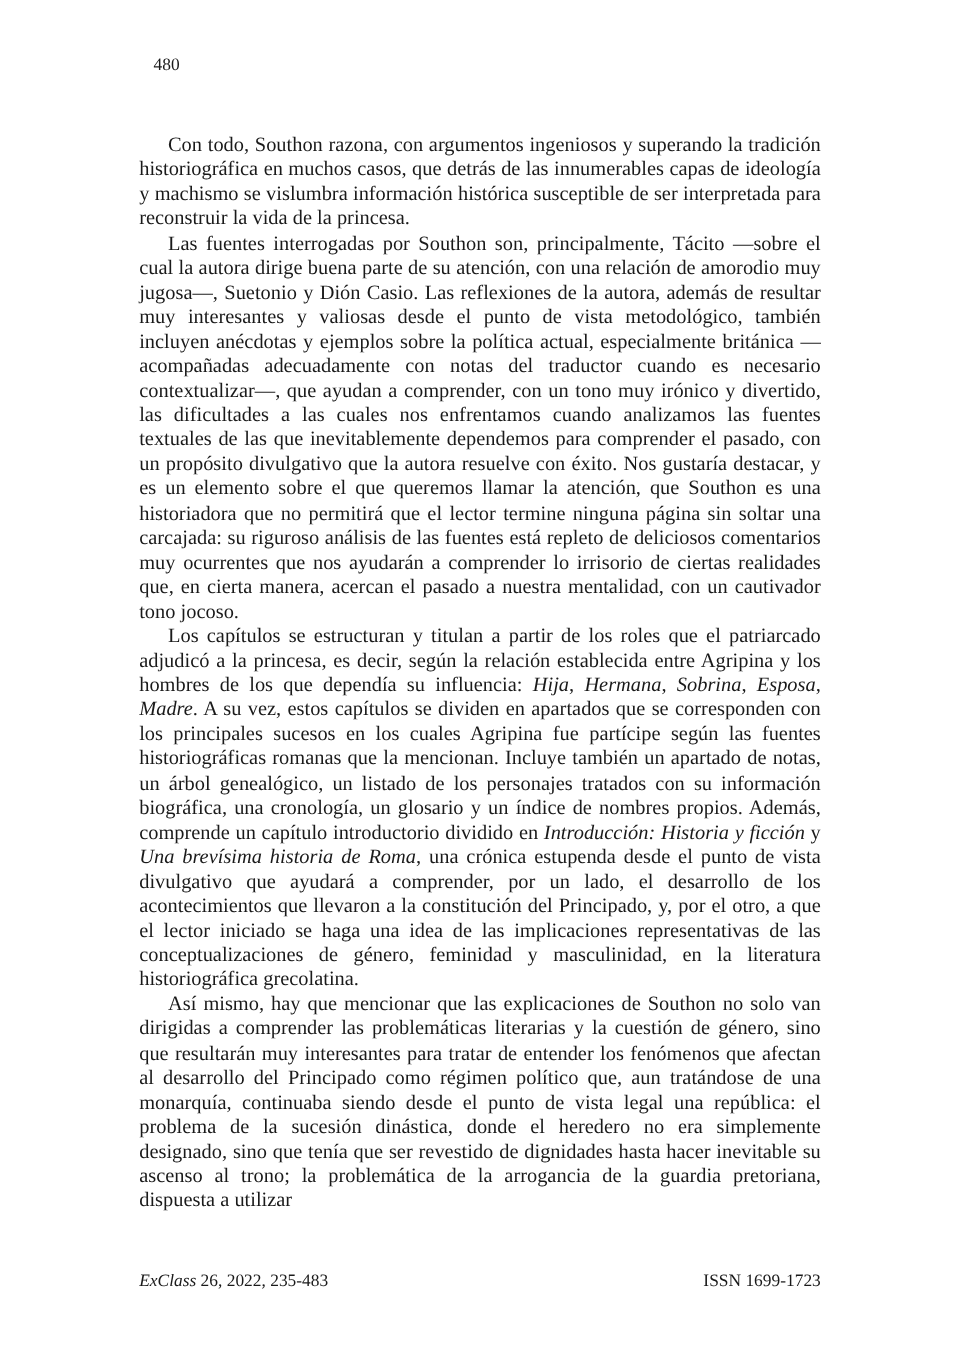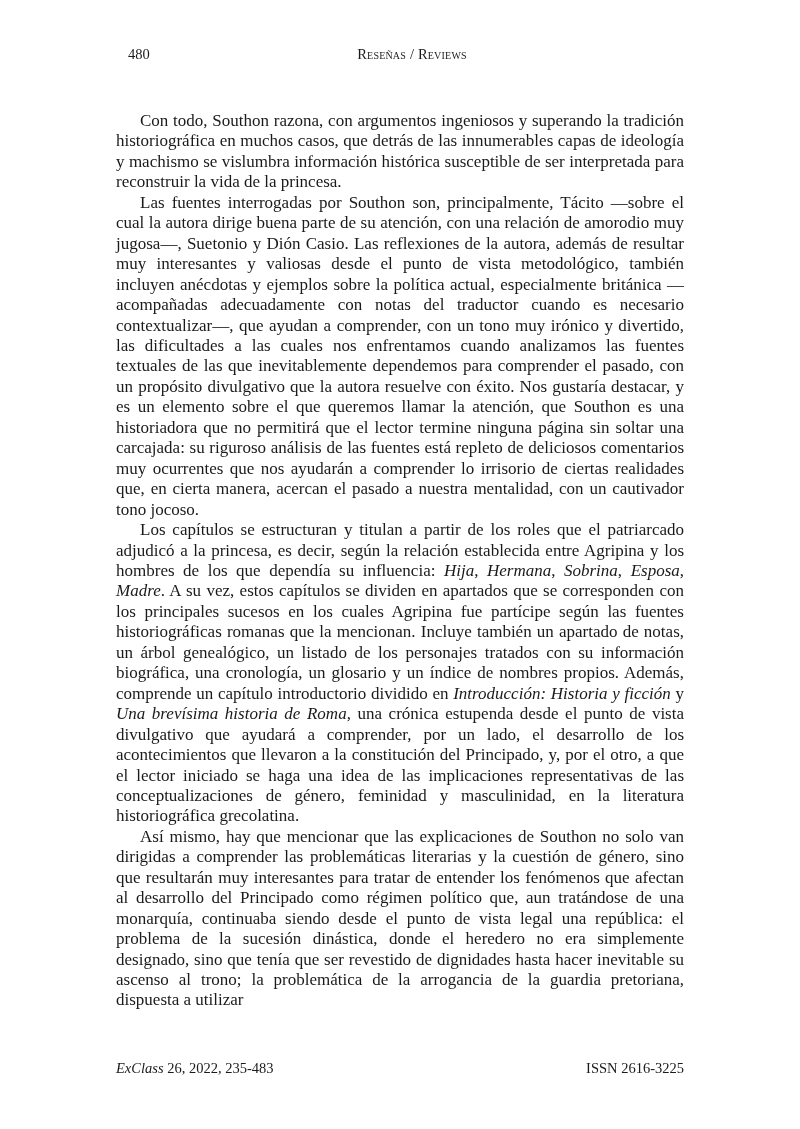--- a/index.html
+++ b/index.html
@@ -14,26 +14,25 @@
   .journal { position: absolute; left: 0; top: 0; }
   .journal i { font-style: italic; }
   .issn { position: absolute; right: 0; top: 0; }
   i { }
 </style>
 </head>
 <body>
 
 <div class="header">
   <span class="page-num">480</span>
-  <span class="running-head">Reseñas / Reviews</span>
 </div>
 
 <div class="body-text">
   <p>Con todo, Southon razona, con argumentos ingeniosos y superando la tradición historiográfica en muchos casos, que detrás de las innumerables capas de ideología y machismo se vislumbra información histórica susceptible de ser interpretada para reconstruir la vida de la princesa.</p>
   <p>Las fuentes interrogadas por Southon son, principalmente, Tácito —sobre el cual la autora dirige buena parte de su atención, con una relación de amor­odio muy jugosa—, Suetonio y Dión Casio. Las reflexiones de la autora, además de resultar muy interesantes y valiosas desde el punto de vista metodológico, también incluyen anécdotas y ejemplos sobre la política actual, especialmente británica —acompañadas adecuadamente con notas del traductor cuando es necesario contextualizar—, que ayudan a comprender, con un tono muy irónico y divertido, las dificultades a las cuales nos enfrentamos cuando analizamos las fuentes textuales de las que inevitablemente dependemos para comprender el pasado, con un propósito divulgativo que la autora resuelve con éxito. Nos gustaría destacar, y es un elemento sobre el que queremos llamar la atención, que Southon es una historiadora que no permitirá que el lector termine ninguna página sin soltar una carcajada: su riguroso análisis de las fuentes está repleto de deliciosos comentarios muy ocurrentes que nos ayudarán a comprender lo irrisorio de ciertas realidades que, en cierta manera, acercan el pasado a nuestra mentalidad, con un cautivador tono jocoso.</p>
   <p><span>Los capítulos se estructuran y titulan a partir de los roles que el patriarcado adjudicó a la princesa, es decir, según la relación establecida entre Agripina y los hombres de los que dependía su influencia: </span><i>Hija</i><span>, </span><i>Hermana</i><span>, </span><i>Sobrina</i><span>, </span><i>Esposa</i><span>, </span><i>Madre</i><span>. A su vez, estos capítulos se dividen en apartados que se corresponden con los principales sucesos en los cuales Agripina fue partícipe según las fuentes historiográficas romanas que la mencionan. Incluye también un apartado de notas, un árbol genealógico, un listado de los personajes tratados con su información biográfica, una cronología, un glosario y un índice de nombres propios. Además, comprende un capítulo introductorio dividido en </span><i>Introducción: Historia y ficción</i><span> y </span><i>Una brevísima historia de Roma</i><span>, una crónica estupenda desde el punto de vista divulgativo que ayudará a comprender, por un lado, el desarrollo de los acontecimientos que llevaron a la constitución del Principado, y, por el otro, a que el lector iniciado se haga una idea de las implicaciones representativas de las conceptualizaciones de género, feminidad y masculinidad, en la literatura historiográfica grecolatina.</span></p>
   <p>Así mismo, hay que mencionar que las explicaciones de Southon no solo van dirigidas a comprender las problemáticas literarias y la cuestión de género, sino que resultarán muy interesantes para tratar de entender los fenómenos que afectan al desarrollo del Principado como régimen político que, aun tratándose de una monarquía, continuaba siendo desde el punto de vista legal una república: el problema de la sucesión dinástica, donde el heredero no era simplemente designado, sino que tenía que ser revestido de dignidades hasta hacer inevitable su ascenso al trono; la problemática de la arrogancia de la guardia pretoriana, dispuesta a utilizar</p>
 </div>
 
 <div class="footer">
   <span class="journal"><i>ExClass</i><span> 26, 2022, 235-483</span></span>
-  <span class="issn">ISSN 2616-3225</span>
+  <span class="issn">ISSN 1699-1723</span>
 </div>
 
 </body></html>

